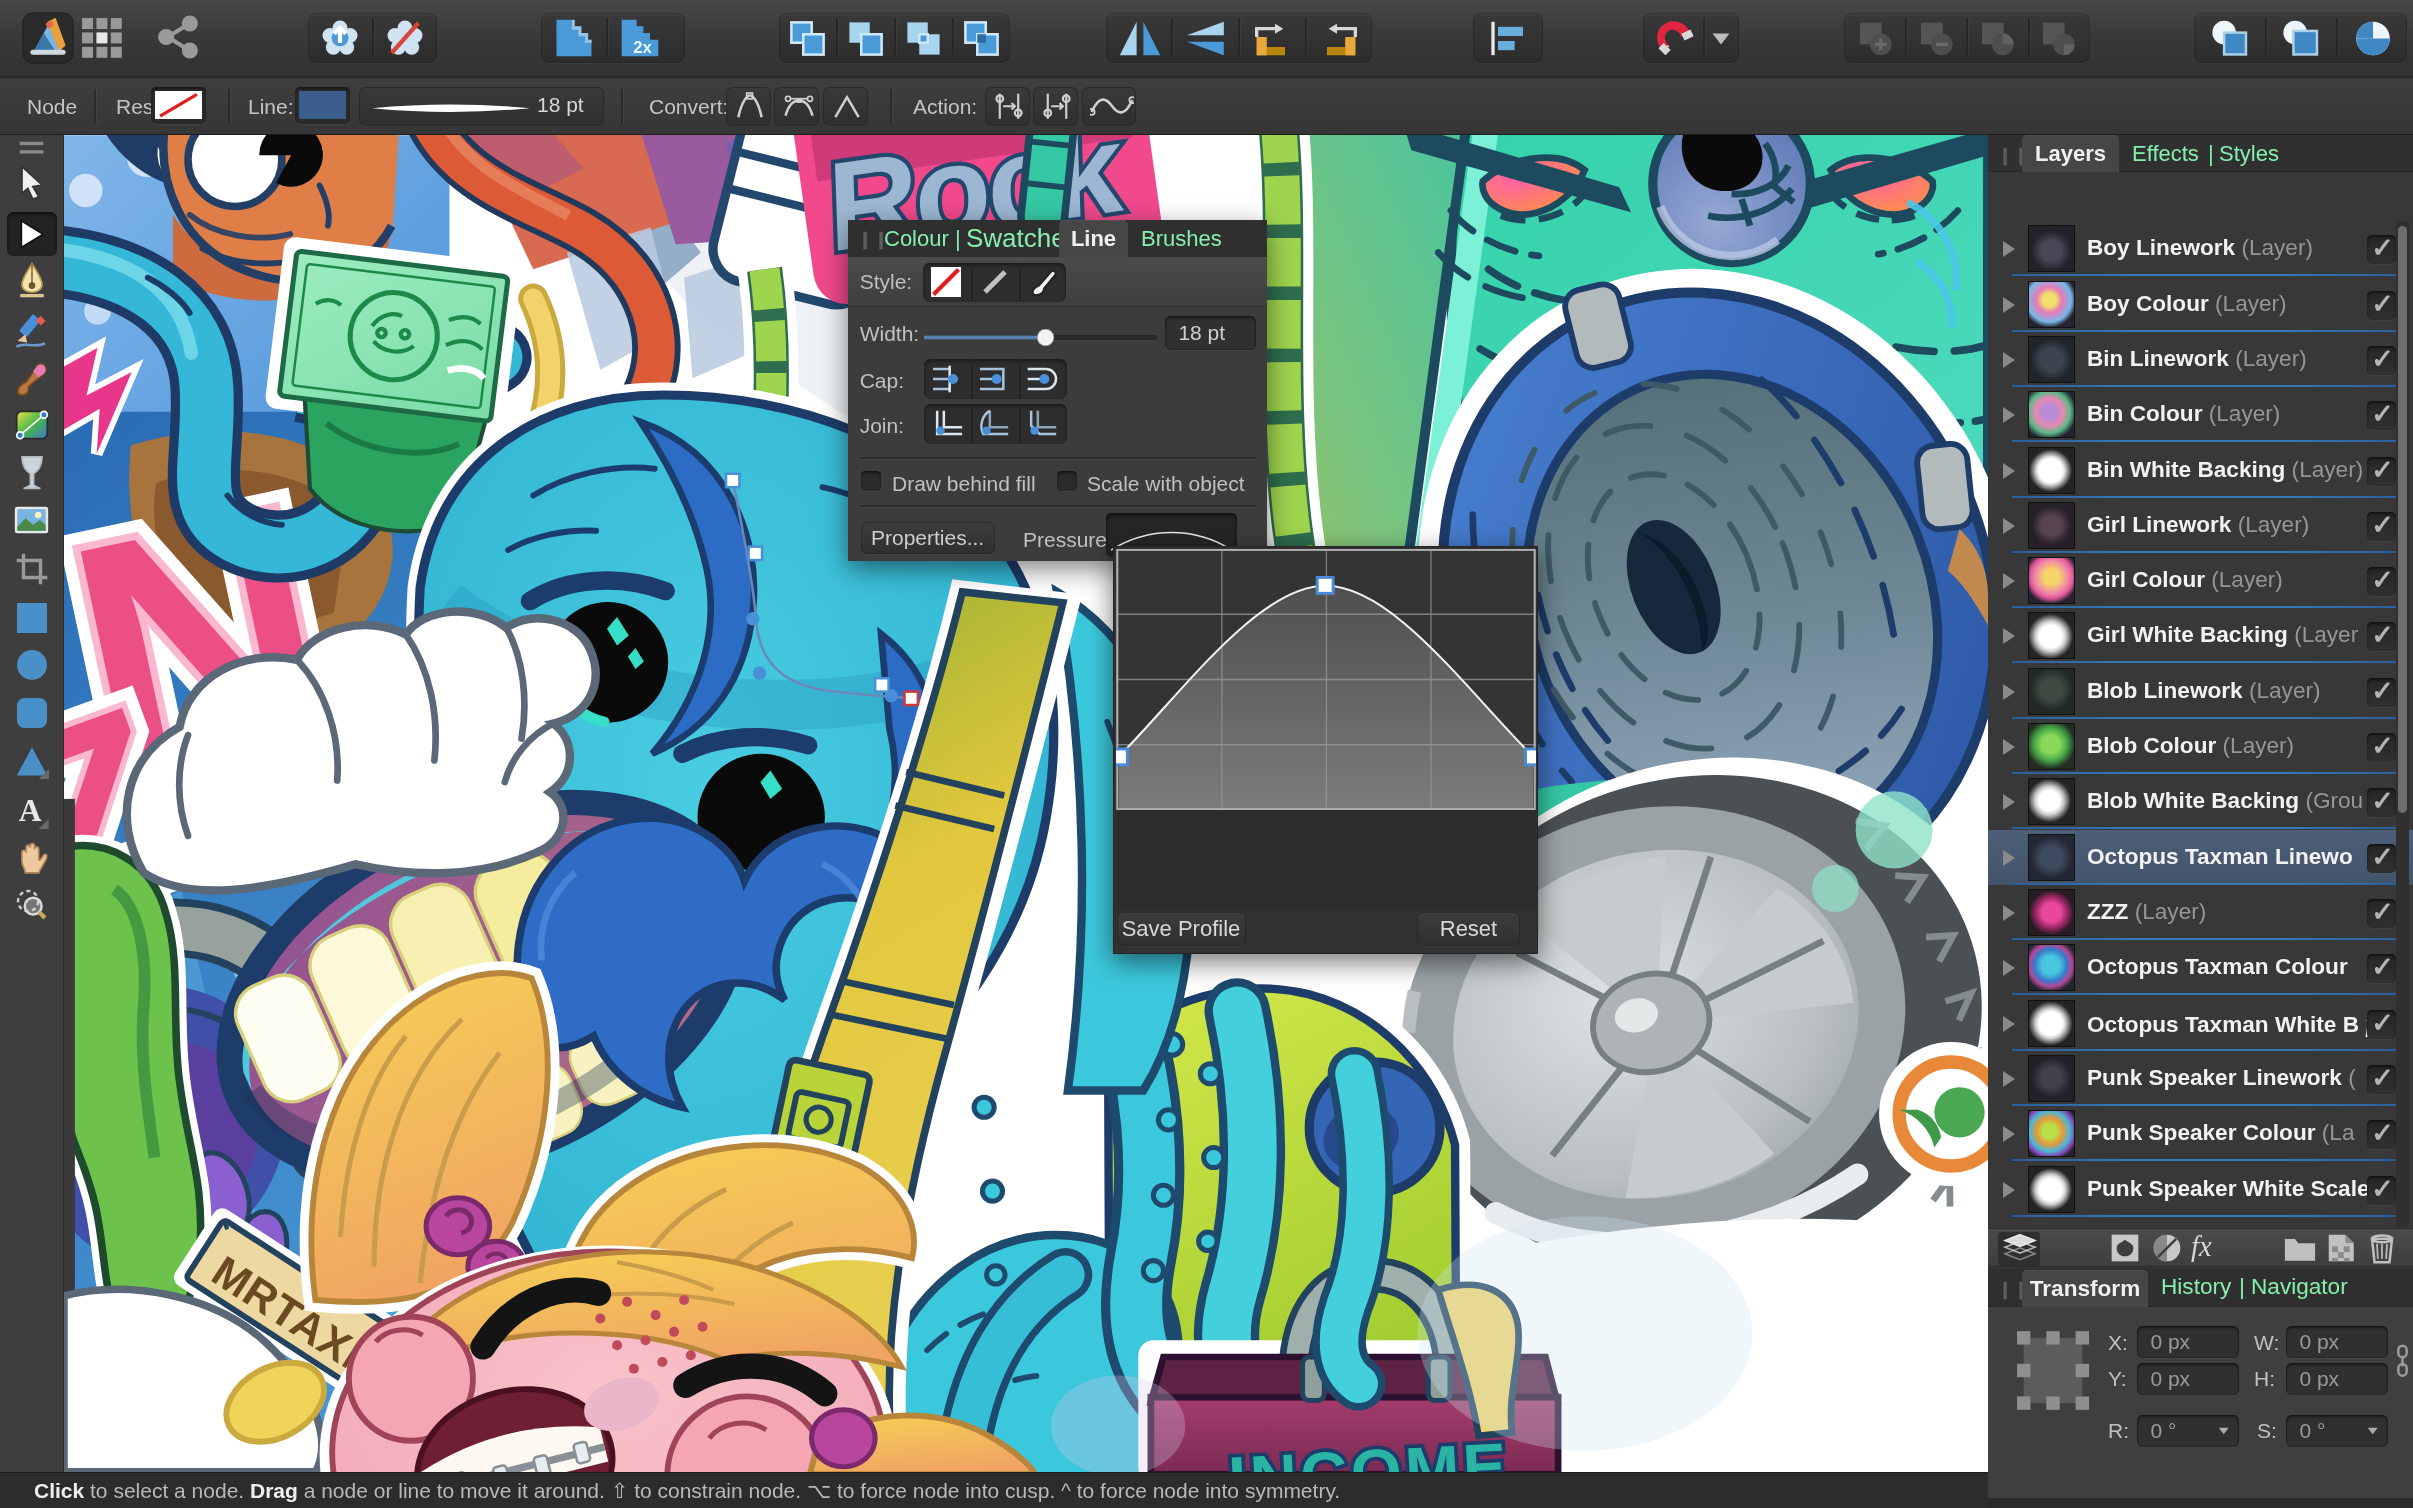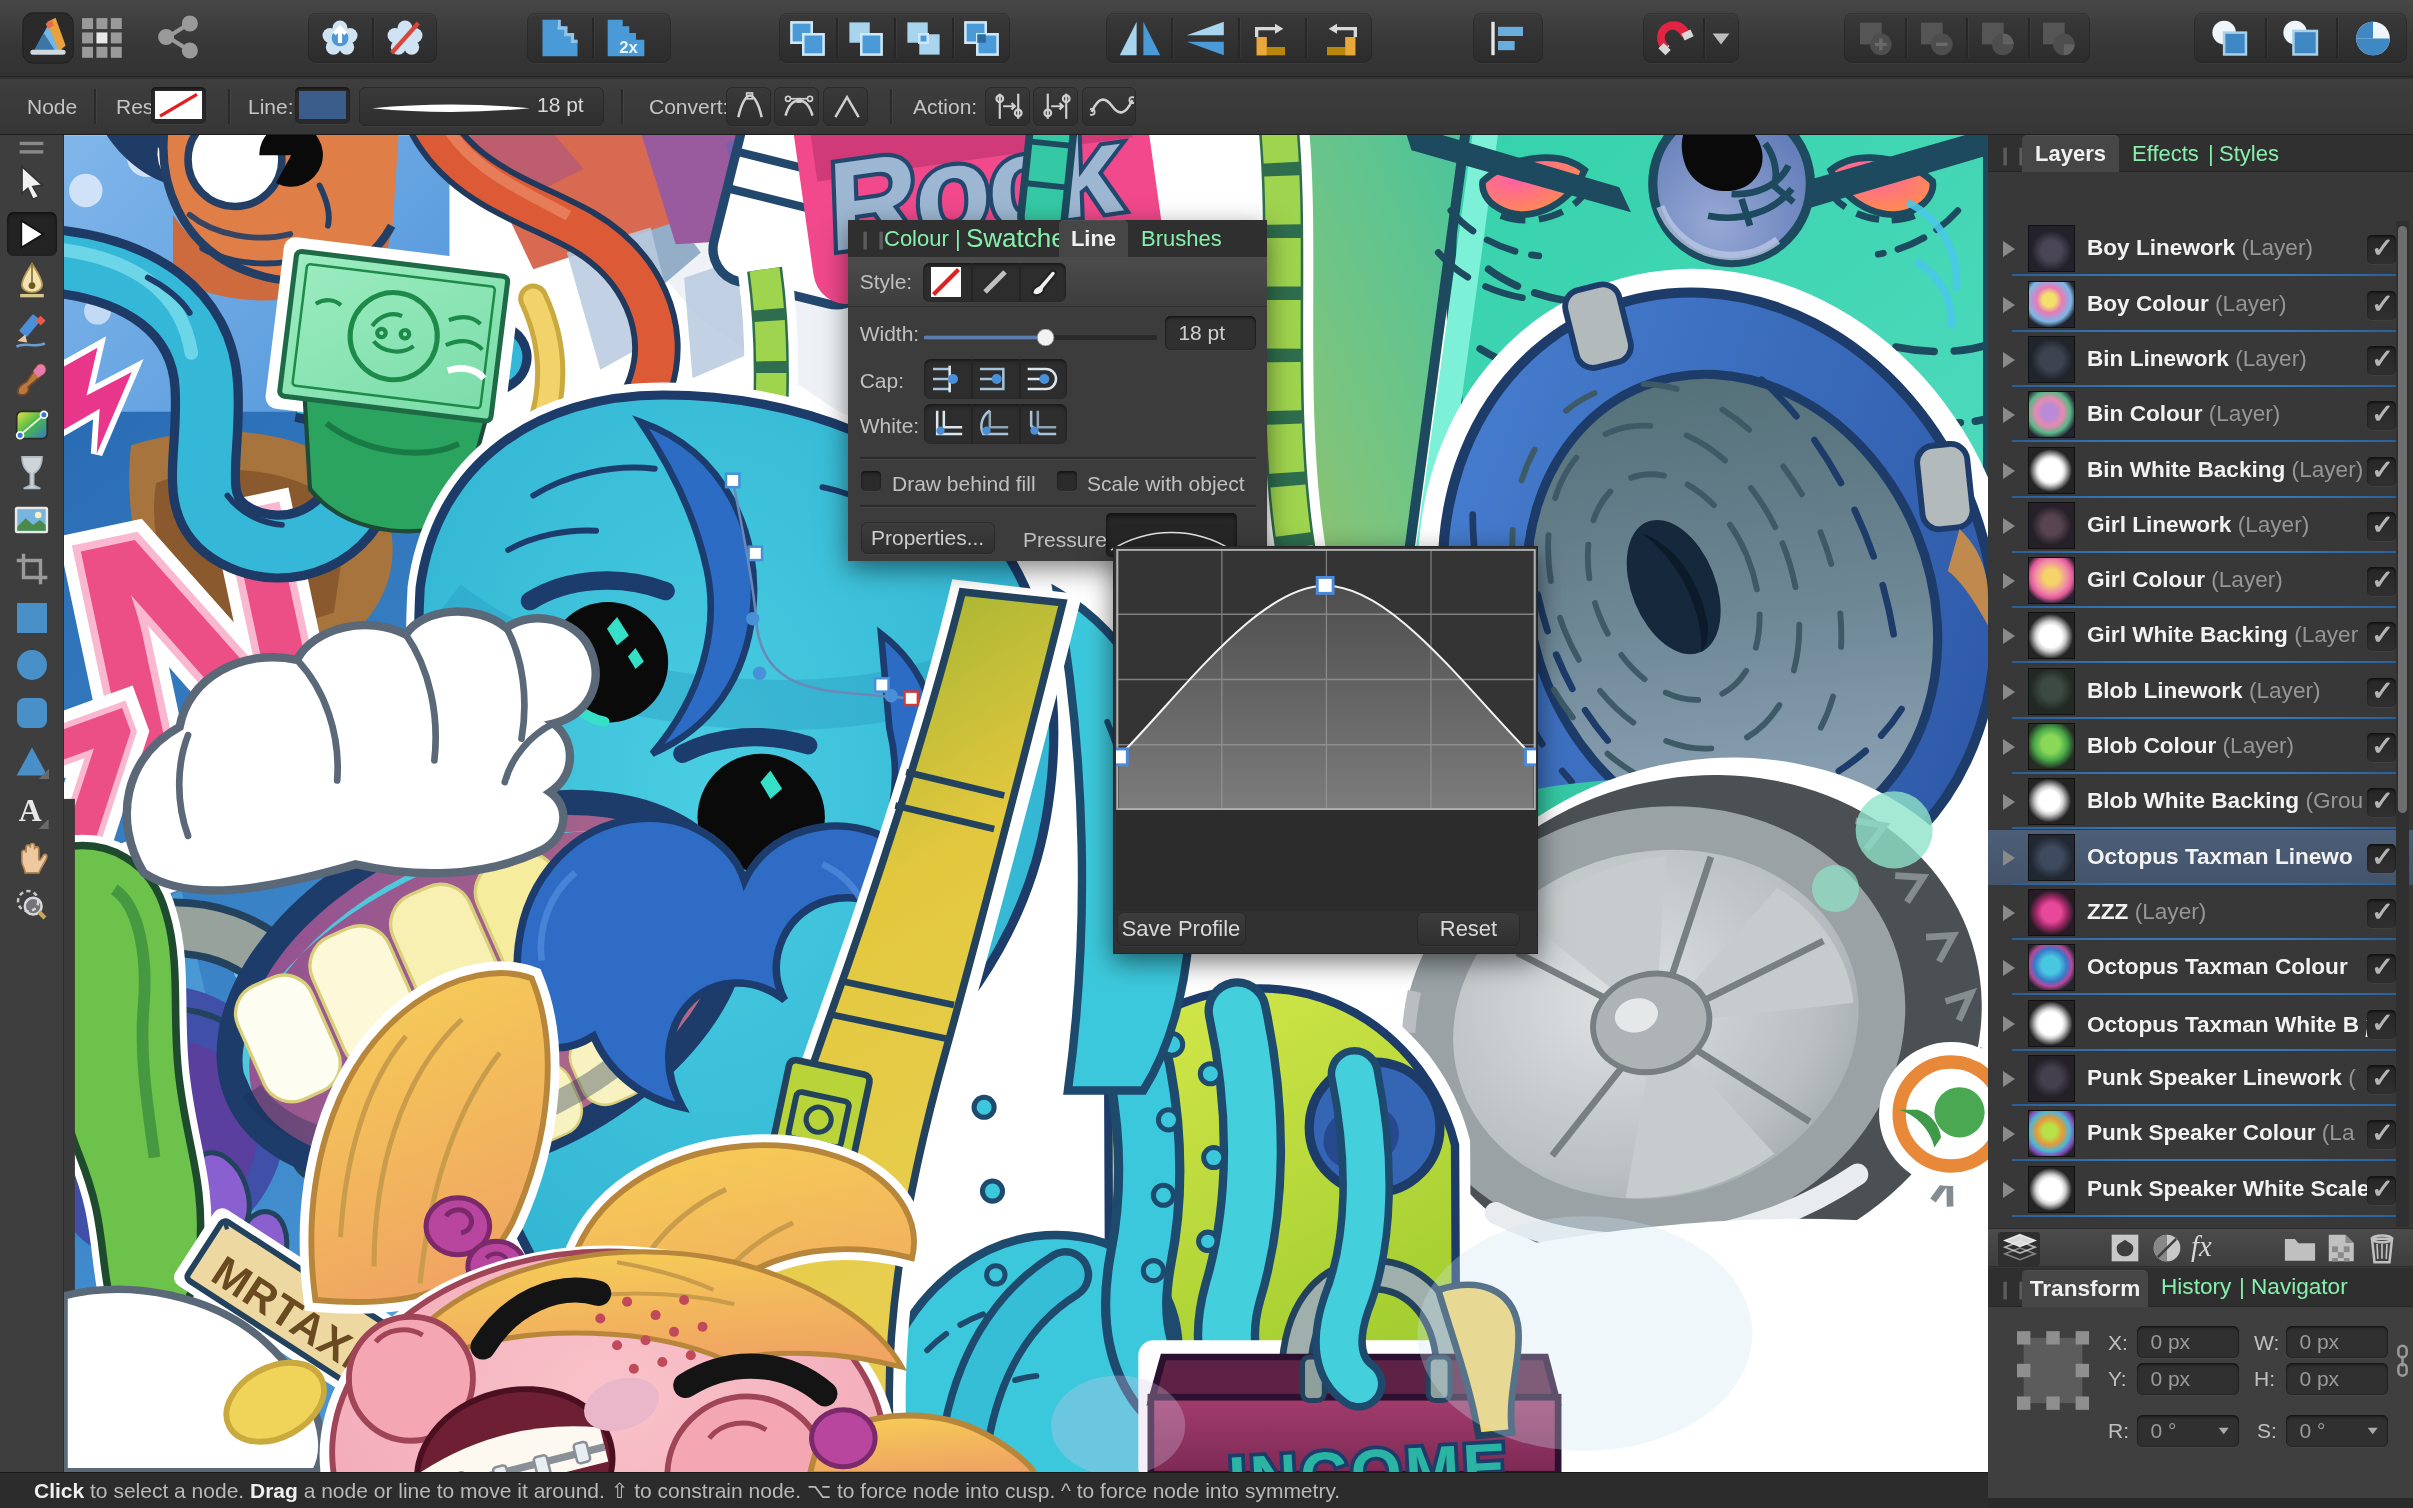--- a/index.html
+++ b/index.html
@@ -112,21 +112,21 @@
           <circle cx="12" cy="21" r="9"></circle>
           <circle cx="36" cy="21" r="9"></circle>
           <circle cx="16" cy="35" r="9"></circle>
           <circle cx="32" cy="35" r="9"></circle>
           <circle cx="24" cy="23" r="10"></circle>
         </g>
       <line x1="8" y1="42" x2="40" y2="6" stroke="#d8453a" stroke-width="5"></line>
     </svg>
   </div>
 
-  <div class="tbgroup" style="left:527px;width:144px">
+  <div class="tbgroup" style="left:541px;width:144px">
     <div class="tbdiv" style="left:65px"></div>
     <svg class="abs" style="left:11.7px;top:5px" width="42" height="40" viewBox="0 0 50 48">
       <path d="M4 2 L22 2 L22 10 L30 10 L30 18 L38 18 L38 26 L46 26 L46 46 L4 46 Z" fill="#4a9ad8"></path>
       <path d="M22 2 L26 2 L26 10 L34 10 L34 18 L42 18 L42 26 L46 26 L46 30 L38 30 L38 22 L30 22 L30 14 L22 14 Z" fill="#8fc4e8"></path>
     </svg>
     <svg class="abs" style="left:77px;top:5px" width="44" height="40" viewBox="0 0 52 48">
       <path d="M4 2 L22 2 L22 10 L30 10 L30 18 L38 18 L38 26 L48 26 L48 46 L4 46 Z" fill="#4a9ad8"></path>
       <text x="18" y="42" font-family="Liberation Sans" font-size="20" fill="#eaf4fb" font-weight="bold">2x</text>
     </svg>
   </div>
@@ -1221,21 +1221,21 @@
         <circle cx="22" cy="18" r="6" fill="#4a90d8"></circle>
       </svg>
     <div class="abs" style="left:95px;top:0;width:1.7px;height:40px;background:#242424"></div>
     <svg class="abs" style="left:102px;top:5px" width="35" height="30" viewBox="0 0 42 36">
         <g stroke="#dce6ee" stroke-width="3" fill="none">
           <path d="M2 6 L24 6 A12 12 0 0 1 24 30 L2 30 M2 18 L18 18"></path>
         </g>
         <circle cx="22" cy="18" r="6" fill="#4a90d8"></circle>
       </svg>
   </div>
-  <div class="flbl" style="left:11.7px;top:194px">White:</div>
+  <div class="flbl" style="left:11.7px;top:194px">Join:</div>
   <div class="abs" style="left:76px;top:184px;width:143px;height:40px;background:#2d2d2d;border-radius:6.7px;box-shadow:inset 0 1.7px 3.4px rgba(0,0,0,.5)">
     <svg class="abs" style="left:7.5px;top:5px" width="32" height="30" viewBox="0 0 38 36">
         <g stroke="#dce6ee" stroke-width="3" fill="none">
           <path d="M6 2 L6 30 L36 30"></path>
           <path d="M14 2 L14 22 L36 22"></path>
         </g>
         <circle cx="10" cy="26" r="5" fill="#4a90d8"></circle>
       </svg>
     <div class="abs" style="left:47px;top:0;width:1.7px;height:40px;background:#242424"></div>
     <svg class="abs" style="left:54px;top:5px" width="32" height="30" viewBox="0 0 38 36">

